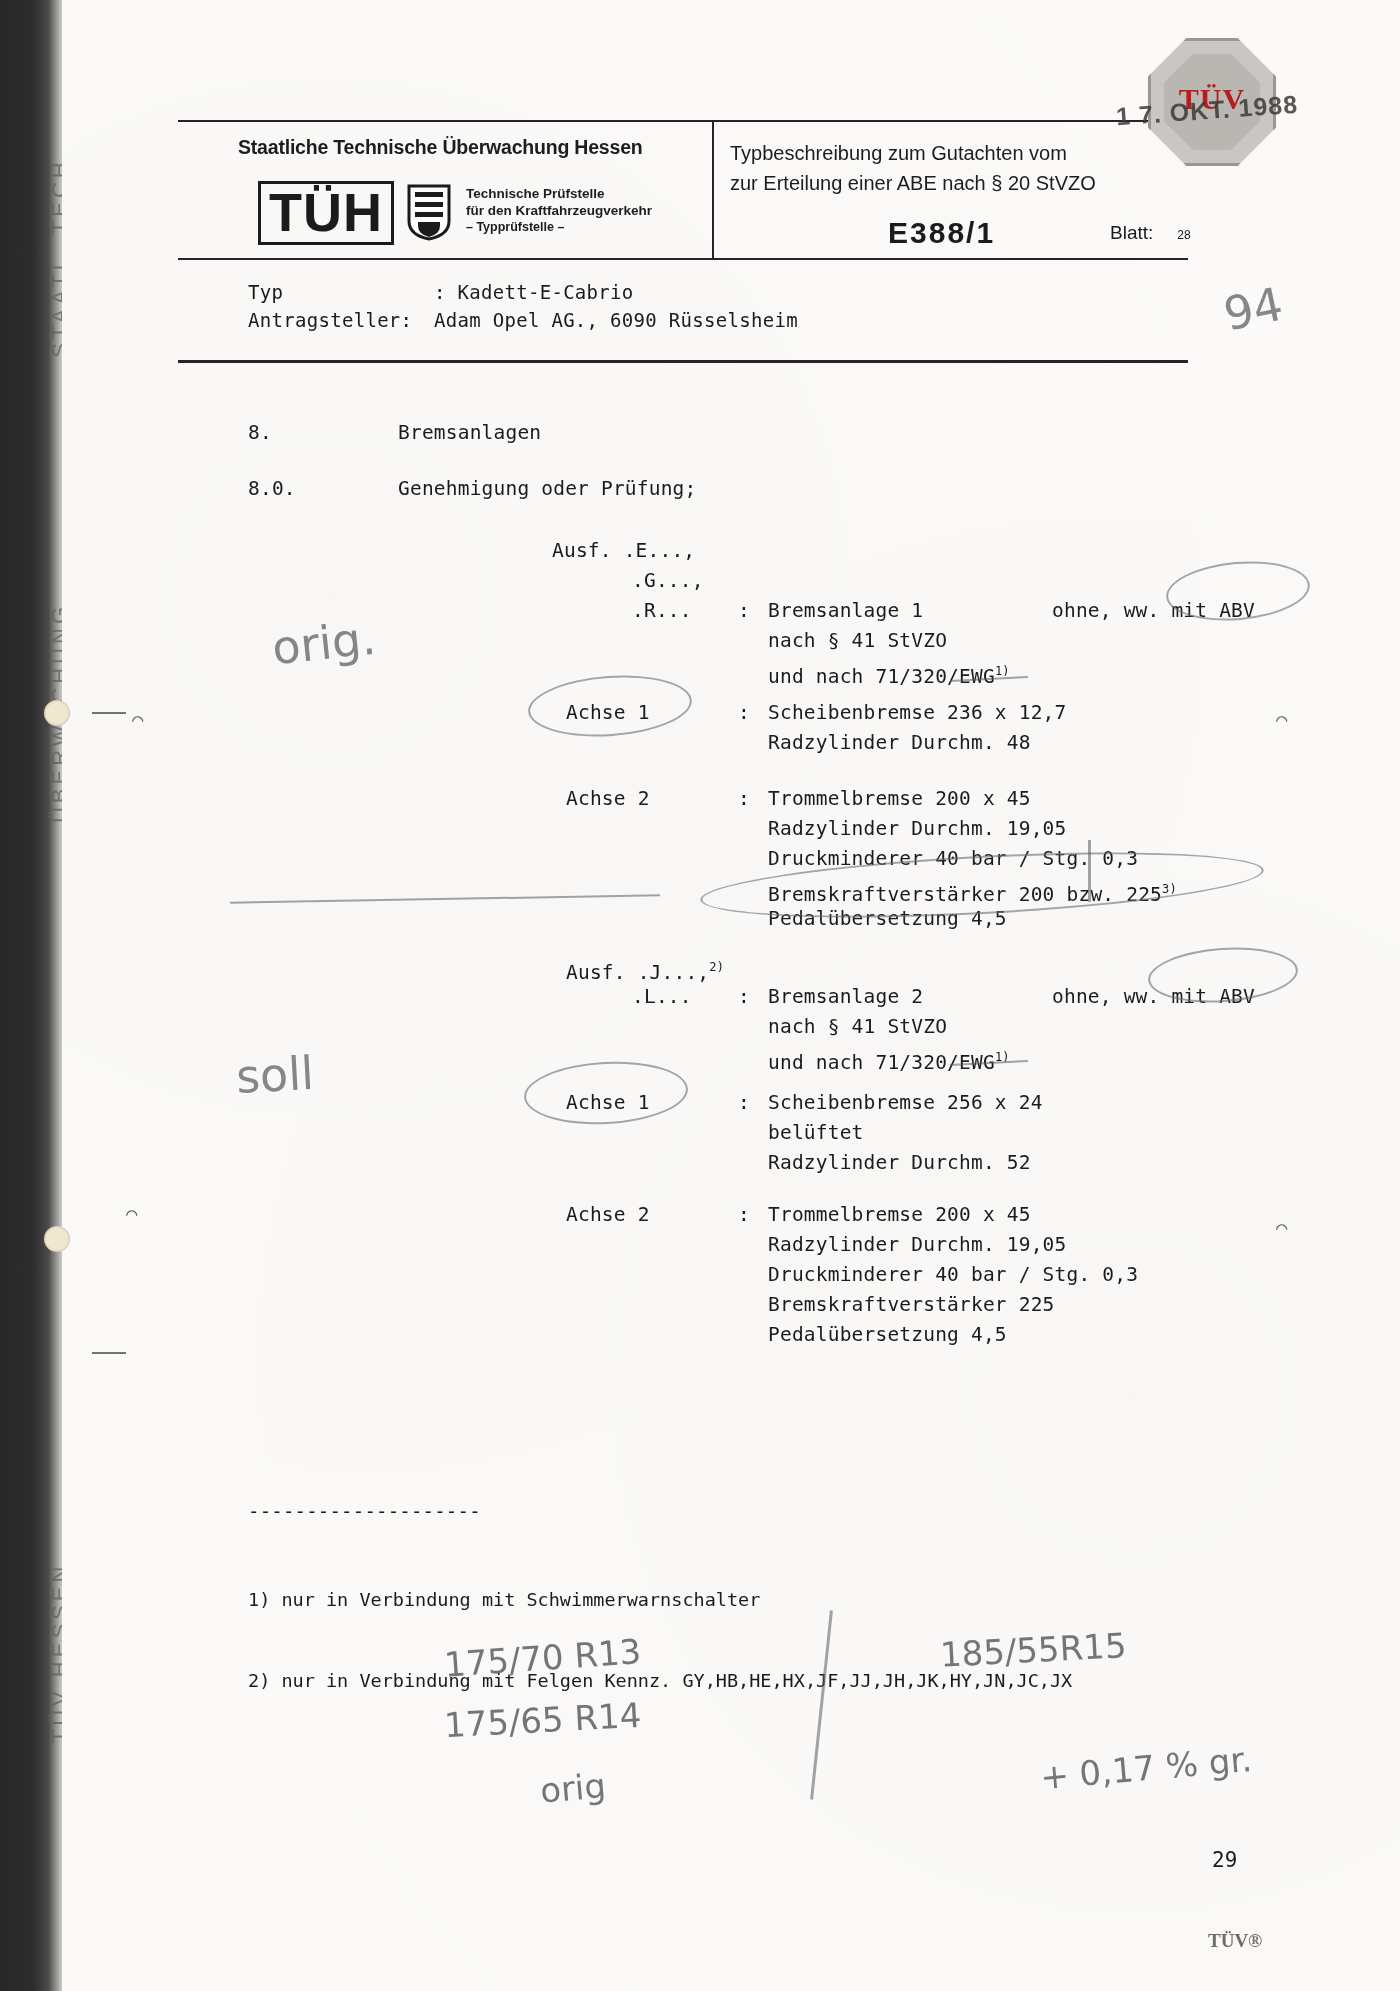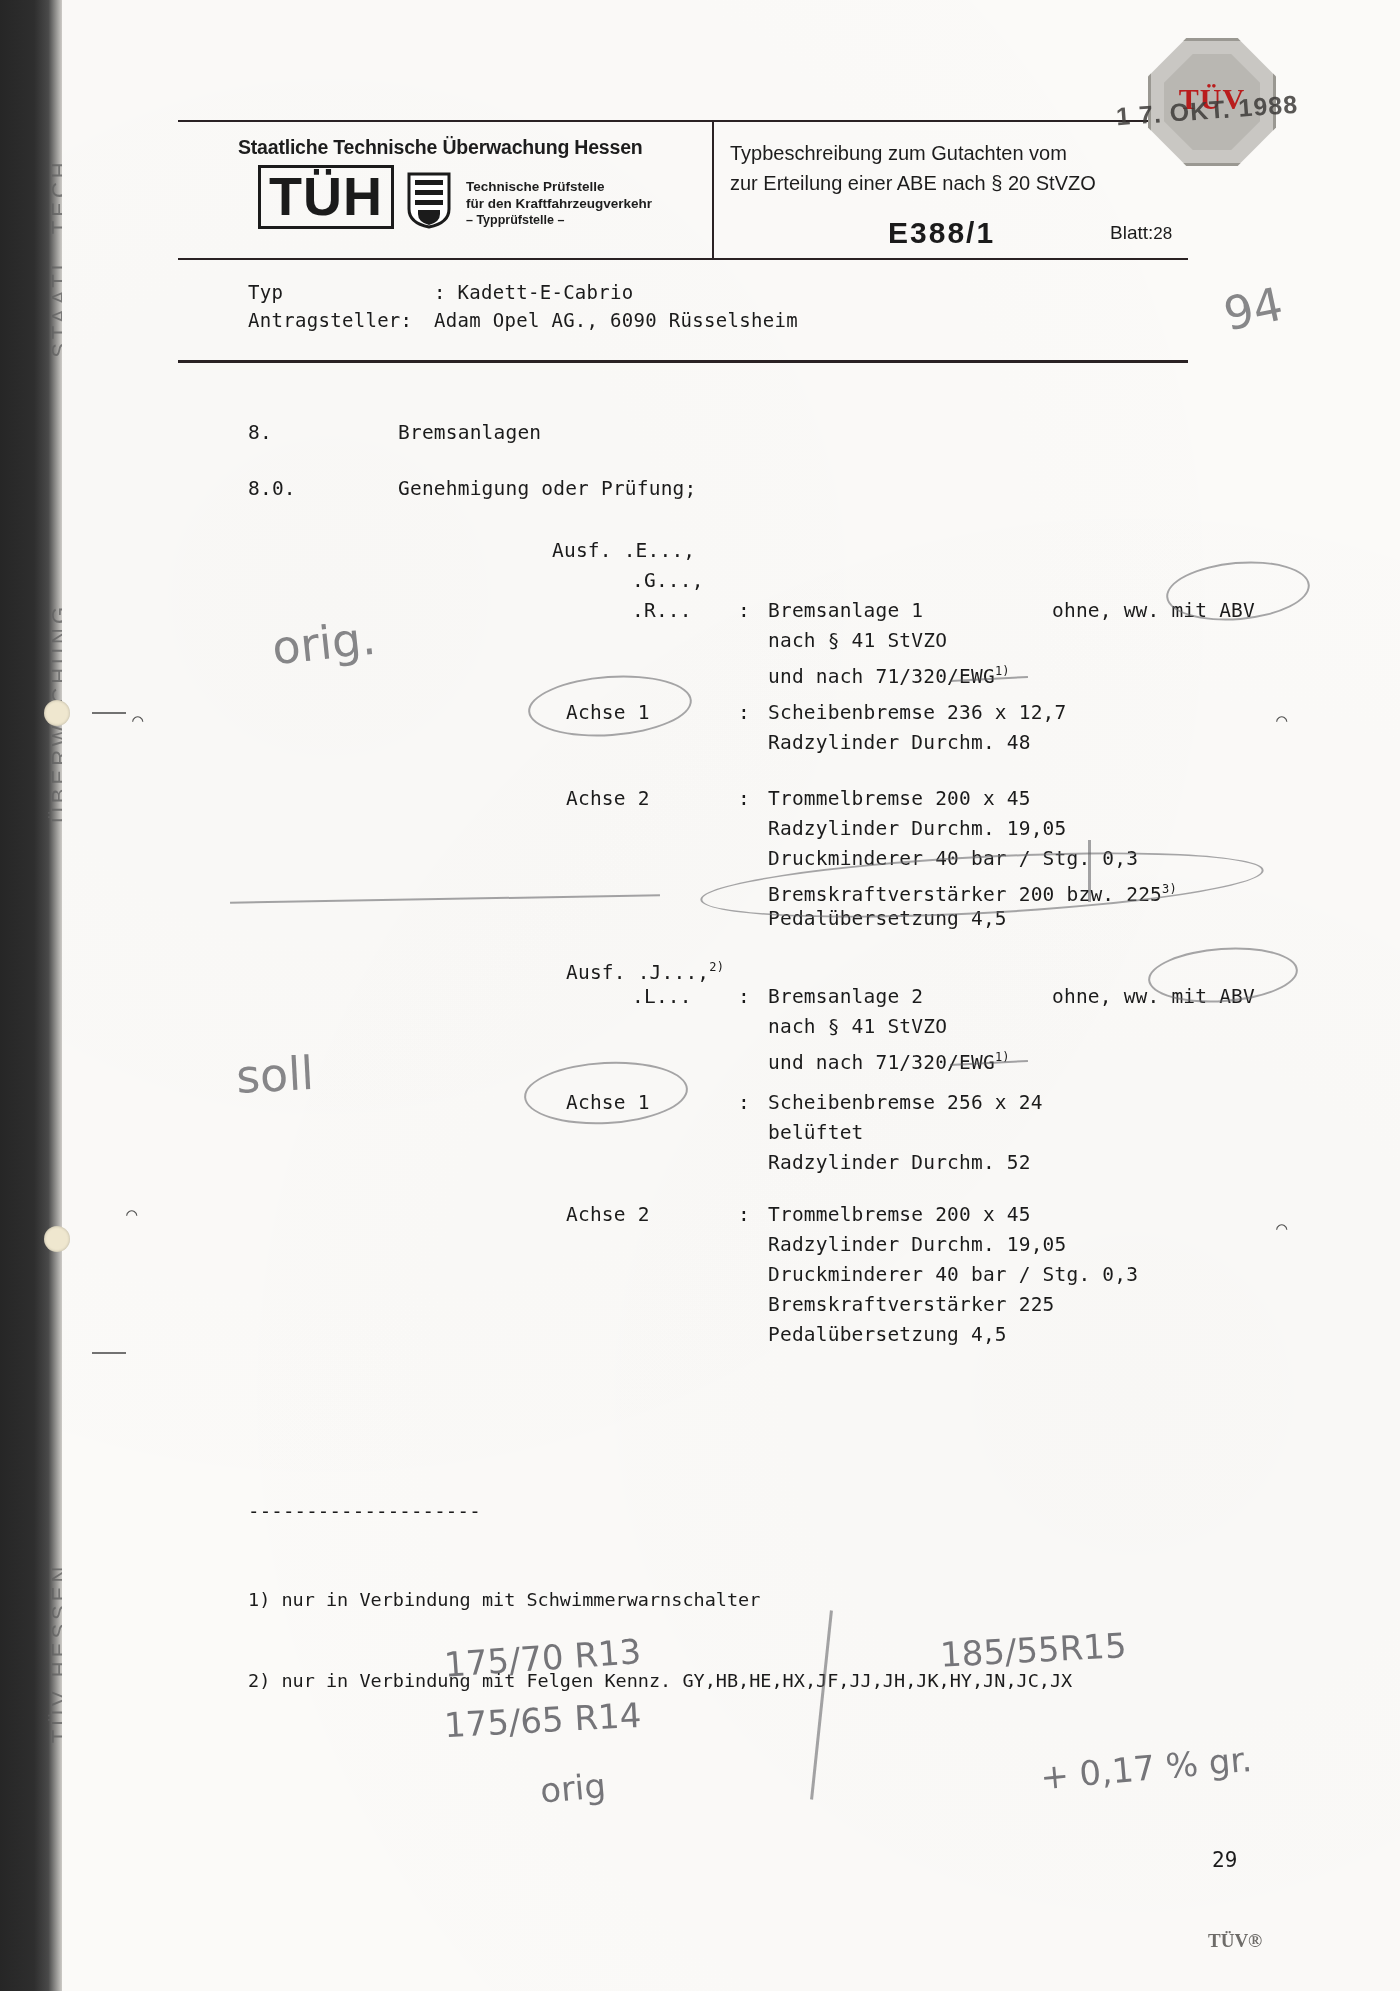--- a/index.html
+++ b/index.html
@@ -98,22 +98,22 @@
   .tuh-title {
     font-family: "Liberation Sans", sans-serif;
     font-weight: bold;
     font-size: 19.5px;
     letter-spacing: -0.2px;
     color: #1d1d1d;
     white-space: nowrap;
   }
   .tuh-logo-row {
     display: flex;
-    align-items: flex-end;
-    margin-top: 6px;
+    align-items: flex-start;
+    margin-top: 22px;
     padding-left: 20px;
   }
   .tuh-logo {
     font-family: "Liberation Sans", sans-serif;
     font-weight: bold;
     font-size: 54px;
     line-height: 56px;
     letter-spacing: 1px;
     color: #1b1b1b;
     border: 3px solid #1b1b1b;
@@ -152,21 +152,21 @@
     font-weight: bold;
     font-size: 30px;
     letter-spacing: 2px;
   }
   .blatt {
     position: absolute;
     left: 1110px; top: 222px;
     font-family: "Liberation Sans", sans-serif;
     font-size: 19px;
   }
-  .blatt .num { font-size: 17px; }
+  .blatt .num { margin-left: 24px; font-size: 12px; }
 
   .typ-block {
     position: absolute;
     left: 248px; top: 278px;
     font-size: 19px;
     line-height: 28px;
     letter-spacing: .3px;
   }
 
   

